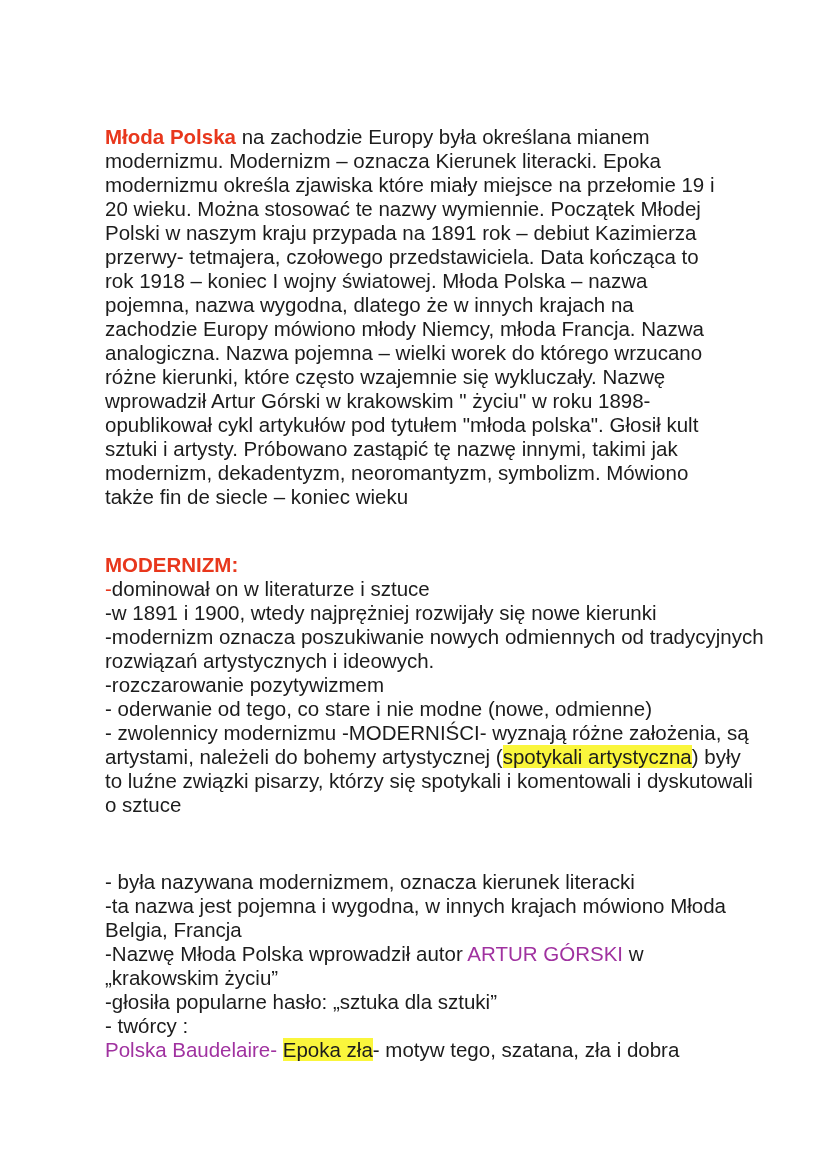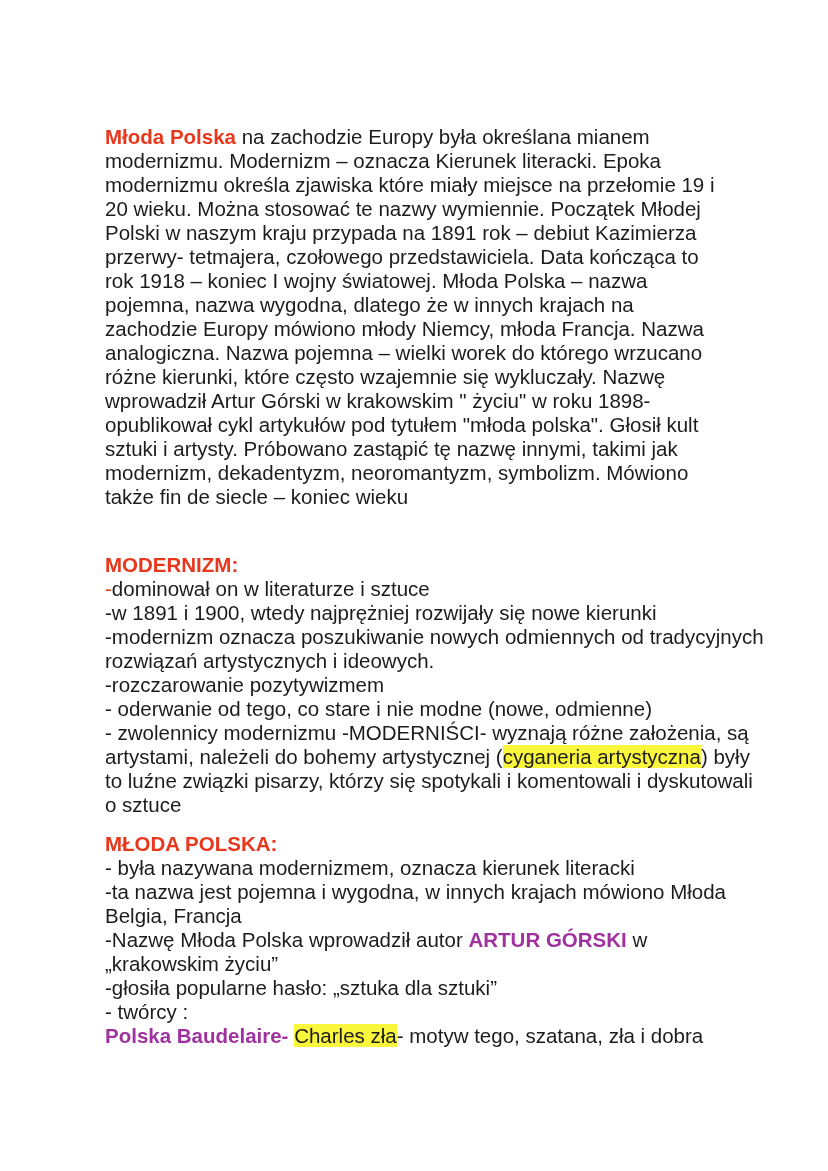--- a/index.html
+++ b/index.html
@@ -22,25 +22,25 @@
     font-family: "Liberation Sans", sans-serif;
     font-size: 20.5px;
     line-height: 24px;
     color: var(--body_text, #1c1c1c);
   }
   .block {
     margin: 0;
     white-space: pre;       
   }
   .block-intro    { margin-bottom: 44px; }
-  .block-modernizm{ margin-bottom: 15px; }
+  .block-modernizm{ margin-bottom: 29px; }
   .s-normal      { color: var(--body_text, #1c1c1c); }
   .s-bold-red    { color: var(--heading_red, #e8371c); font-weight: bold; }
   .s-red         { color: var(--heading_red, #e8371c); }
-  .s-bold-purple { color: var(--accent_purple, #a032a0); font-weight: bold; }
+  .s-bold-purple { color: var(--accent_purple, #a032a0); font-weight: normal; }
   .s-highlight   { background: var(--highlight_yellow, #faf63c); color: var(--body_text, #1c1c1c); }
 </style>
 </head>
 <body>
 
 <div class="page">
   <p class="block block-intro"><span class="s-bold-red">Młoda Polska</span><span class="s-normal"> na zachodzie Europy była określana mianem
 modernizmu. Modernizm – oznacza Kierunek literacki. Epoka
 modernizmu określa zjawiska które miały miejsce na przełomie 19 i
 20 wieku. Można stosować te nazwy wymiennie. Początek Młodej
@@ -57,25 +57,25 @@
 modernizm, dekadentyzm, neoromantyzm, symbolizm. Mówiono
 także fin de siecle – koniec wieku</span></p>
   <p class="block block-modernizm"><span class="s-bold-red">MODERNIZM:</span><span class="s-normal">
 </span><span class="s-red">-</span><span class="s-normal">dominował on w literaturze i sztuce
 -w 1891 i 1900, wtedy najprężniej rozwijały się nowe kierunki
 -modernizm oznacza poszukiwanie nowych odmiennych od tradycyjnych
 rozwiązań artystycznych i ideowych.
 -rozczarowanie pozytywizmem
 - oderwanie od tego, co stare i nie modne (nowe, odmienne)
 - zwolennicy modernizmu -MODERNIŚCI- wyznają różne założenia, są
-artystami, należeli do bohemy artystycznej (</span><span class="s-highlight">cyganeria artystyczna</span><span class="s-normal">) były
+artystami, należeli do bohemy artystycznej (</span><span class="s-highlight">spotykali artystyczna</span><span class="s-normal">) były
 to luźne związki pisarzy, którzy się spotykali i komentowali i dyskutowali
 o sztuce</span></p>
-  <p class="block block-mloda"><span class="s-bold-red">MŁODA POLSKA:</span><span class="s-normal">
+  <p class="block block-mloda"><span class="s-normal">
 - była nazywana modernizmem, oznacza kierunek literacki
 -ta nazwa jest pojemna i wygodna, w innych krajach mówiono Młoda
 Belgia, Francja
 -Nazwę Młoda Polska wprowadził autor </span><span class="s-bold-purple">ARTUR GÓRSKI</span><span class="s-normal"> w
 „krakowskim życiu”
 -głosiła popularne hasło: „sztuka dla sztuki”
 - twórcy :
-</span><span class="s-bold-purple">Polska Baudelaire-</span><span class="s-normal"> </span><span class="s-highlight">Charles zła</span><span class="s-normal">- motyw tego, szatana, zła i dobra</span></p>
+</span><span class="s-bold-purple">Polska Baudelaire-</span><span class="s-normal"> </span><span class="s-highlight">Epoka zła</span><span class="s-normal">- motyw tego, szatana, zła i dobra</span></p>
 </div>
 
 </body></html>

